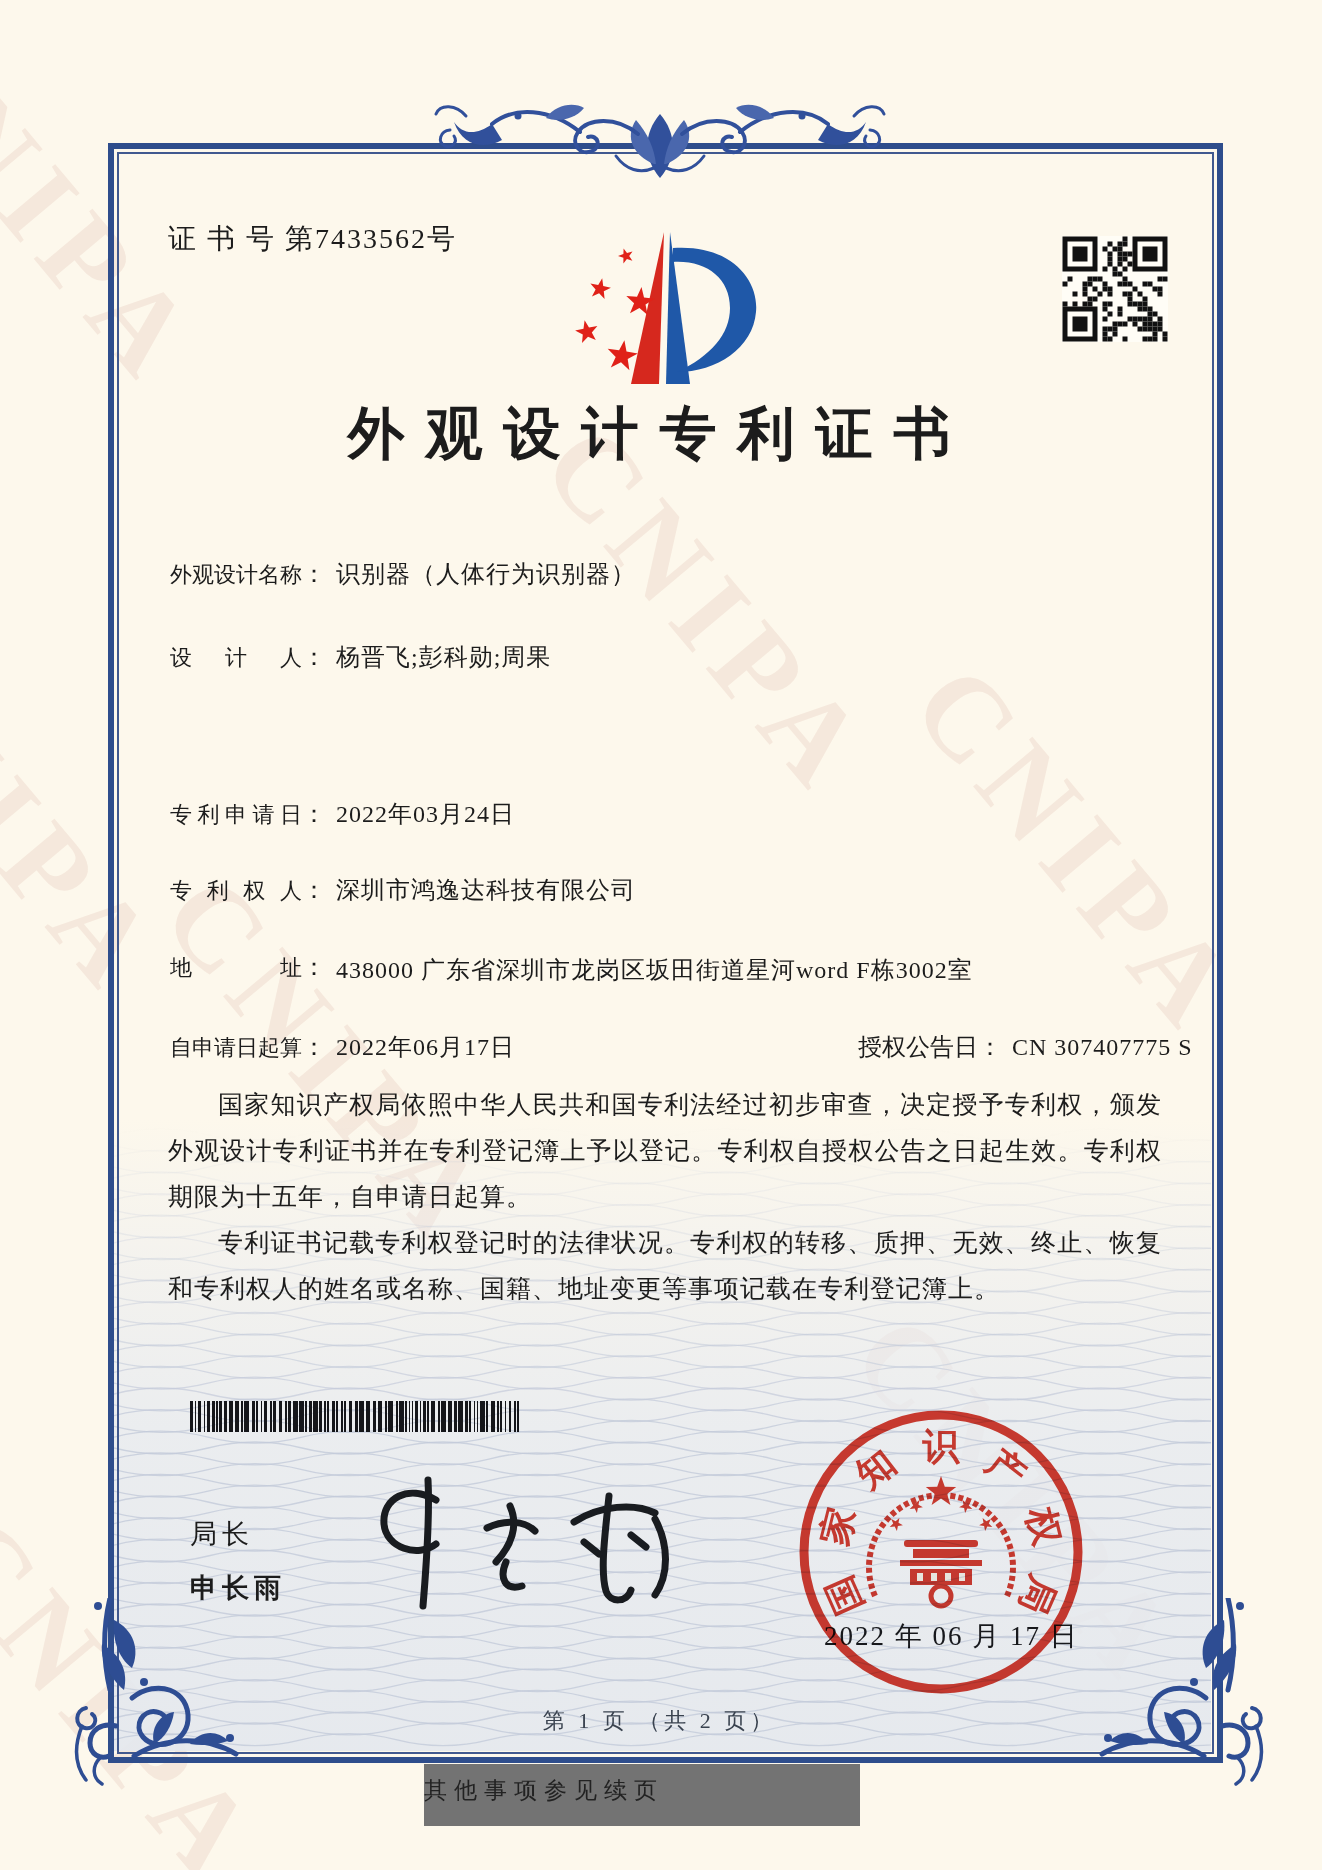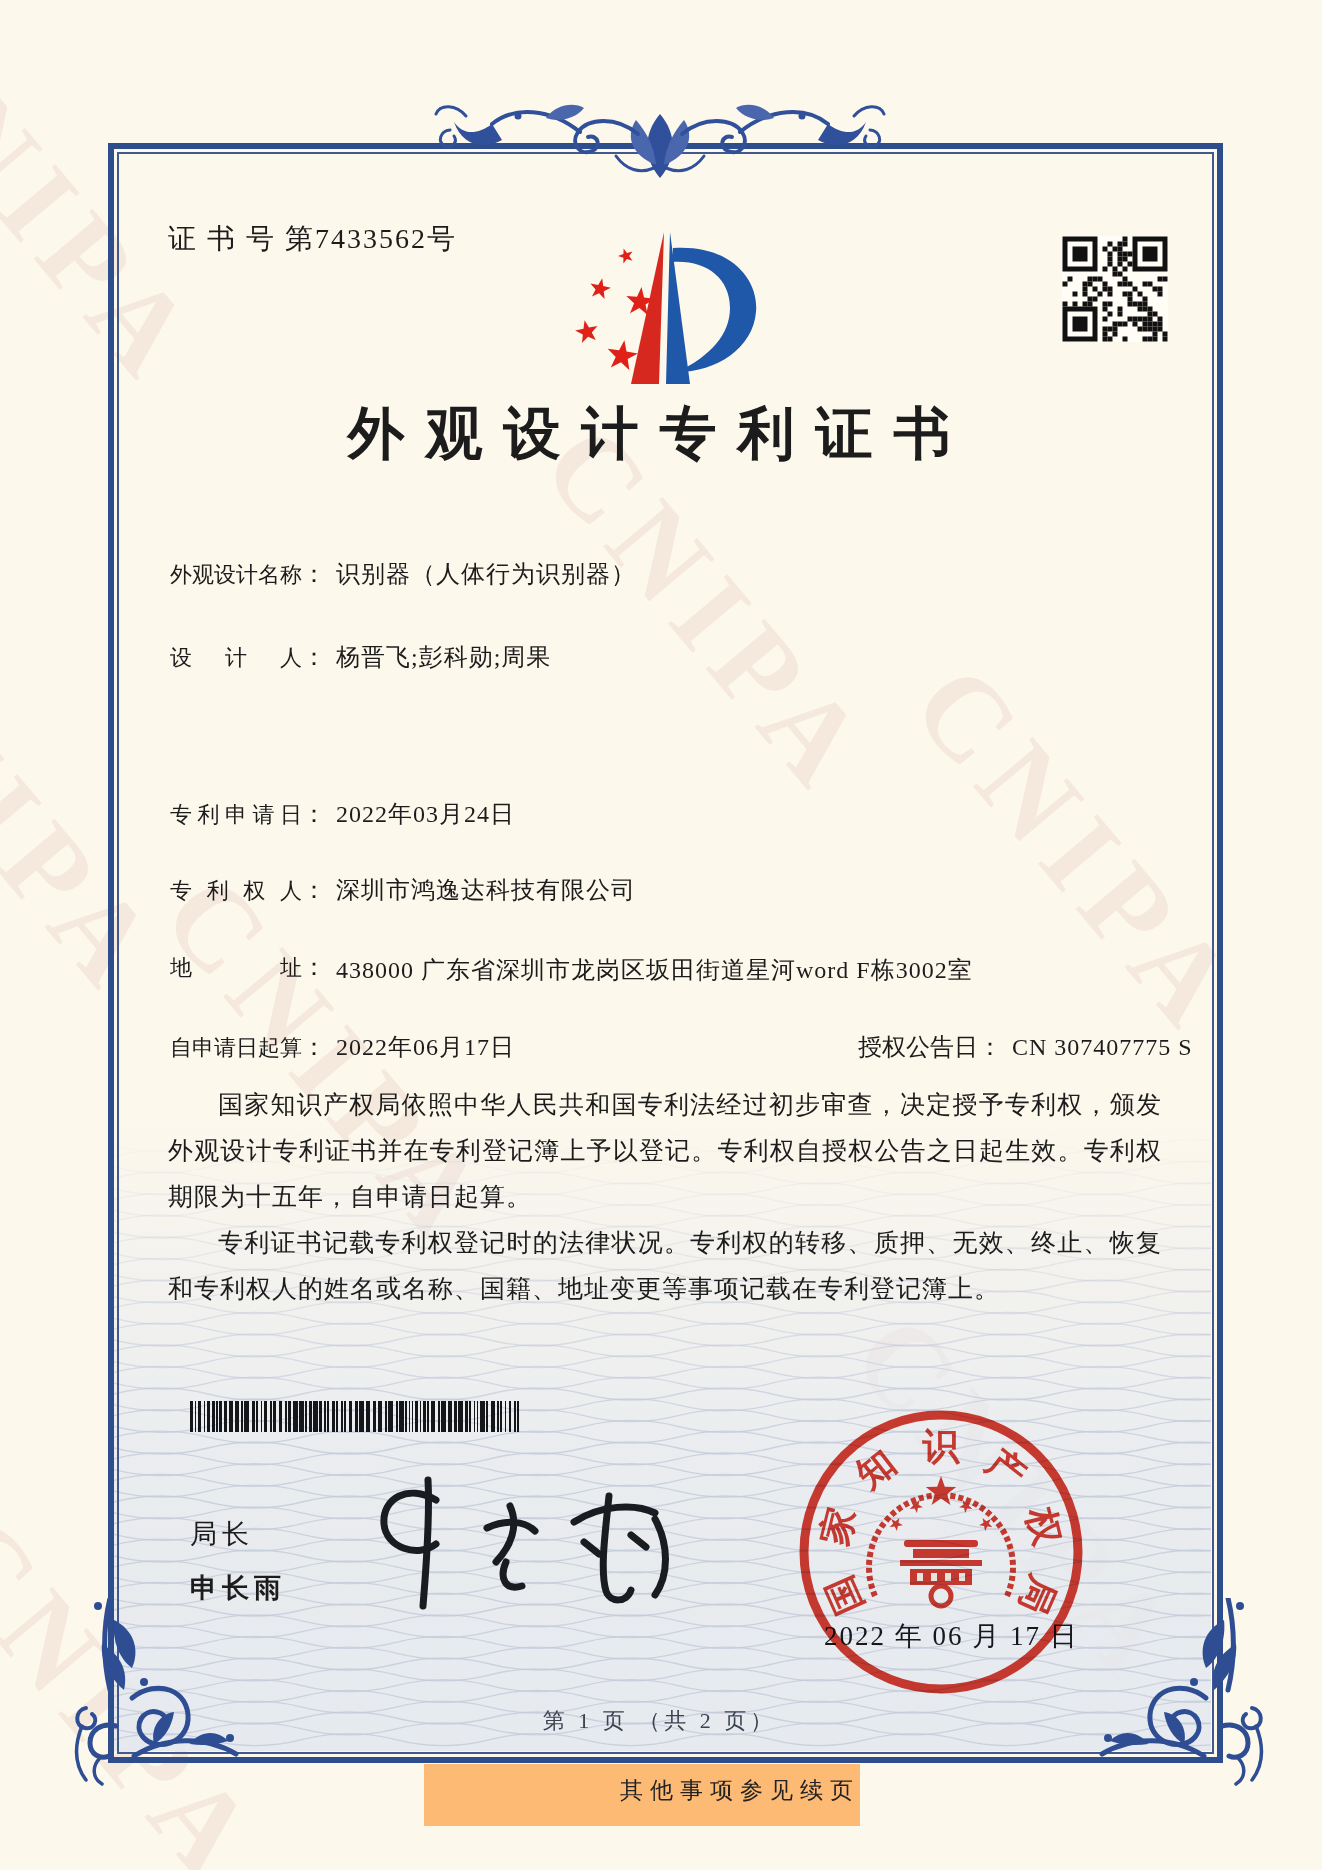--- a/index.html
+++ b/index.html
@@ -68,22 +68,22 @@
   #signature{left:338px; top:1474px; z-index:6;}
   
   .seal-date{left:824px; top:1618px; font-size:27px; letter-spacing:2px; z-index:7; color:#17181c; white-space:nowrap;}
   #seal{left:794px; top:1405px; z-index:8; mix-blend-mode:multiply;}
   
   .page-footer{
     left:108px; top:1706px; width:1103px; text-align:center;
     font-size:22px; letter-spacing:4px; color:#39424f; z-index:6;
   }
   .cont-strip{
-    left:424px; top:1764px; width:436px; height:62px; background:#fdba74; z-index:16;
-    text-align:right; line-height:54px; font-size:23px; letter-spacing:7px; color:#222;
+    left:424px; top:1764px; width:436px; height:62px; background:#737373; z-index:16;
+    text-align:left; line-height:54px; font-size:23px; letter-spacing:7px; color:#222;
   }
   
   #flourish{left:410px; top:94px; z-index:15;}
   #lace-l{left:70px; top:1598px; z-index:15;}
   #lace-r{left:1078px; top:1598px; z-index:15; transform:scaleX(-1);}
 </style>
 </head>
 <body>
 
 <div class="page">

